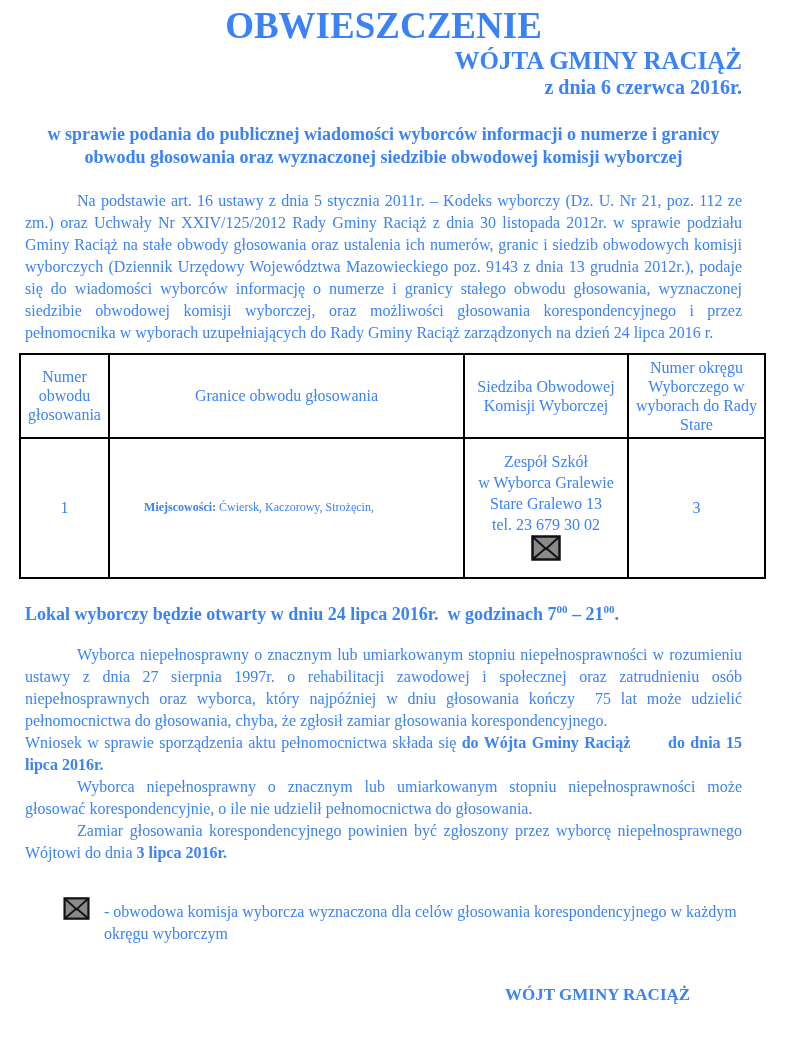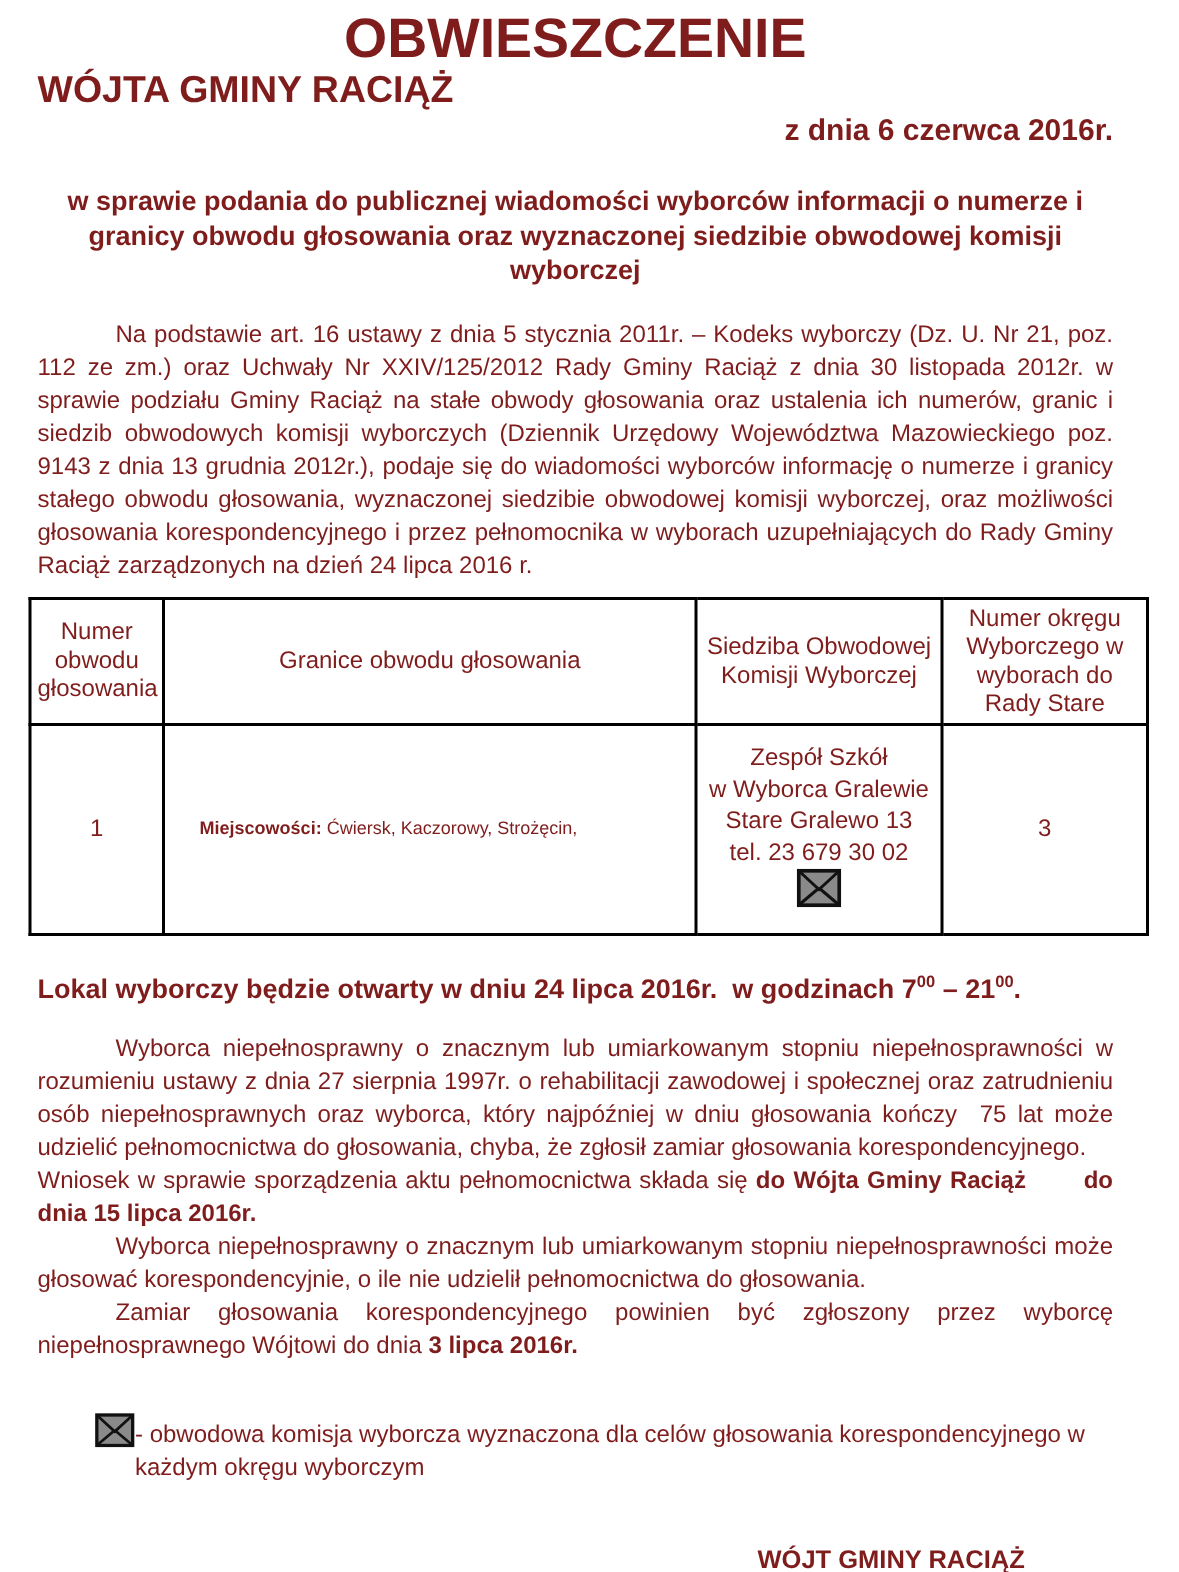--- a/index.html
+++ b/index.html
@@ -1,29 +1,29 @@
 <!DOCTYPE html>
 <html lang="pl"><head>
 <meta charset="utf-8">
 <style>
   html,body{margin:0;padding:0;background:#ffffff;}
   .page{
     width:768px;height:1048px;box-sizing:border-box;
     padding:4px 26px 0 25px;
-    background:#ffffff;color:#7f1d1d;
-    font-family:Liberation Sans, sans-serif;
+    background:#ffffff;color:#3b82f6;
+    font-family:Liberation Serif, serif;
     overflow:hidden;
   }
   .b{font-weight:bold;}
   h1.doc-title{
     margin:2px 0 0 0;text-align:center;
     font-size:37px;font-weight:bold;letter-spacing:0px;line-height:1.1;
   }
   .doc-subtitle{
-    margin:1px 0 0 0;text-align:left;
+    margin:1px 0 0 0;text-align:right;
     font-size:25px;font-weight:bold;line-height:1.0;
   }
   .doc-date{
     margin:3px 0 0 0;text-align:right;
     font-size:20px;font-weight:bold;line-height:1.1;
   }
   .subject{
     margin:25px 8px 0 8px;text-align:center;
     font-size:18px;font-weight:bold;line-height:23px;
   }
@@ -59,21 +59,21 @@
   sup.ss{font-size:11px;vertical-align:super;line-height:0;}
   .bodypara{
     margin:0;font-size:16px;line-height:22px;text-align:justify;
   }
   .indent{text-indent:52px;}
   .first-body{margin-top:19px;}
   .legend{
     margin:33px 0 0 38px;
     font-size:16px;line-height:22px;
   }
-  .legend-line{display:flex;align-items:flex-start;gap:0;}
+  .legend-line{display:flex;align-items:flex-start;gap:14px;}
   .legend-text{padding-top:4px;}
   .signature{
     margin:40px 0 0 480px;width:260px;text-align:left;
     font-size:17px;font-weight:bold;
   }
 </style>
 </head>
 <body>
 
 <div class="page">

